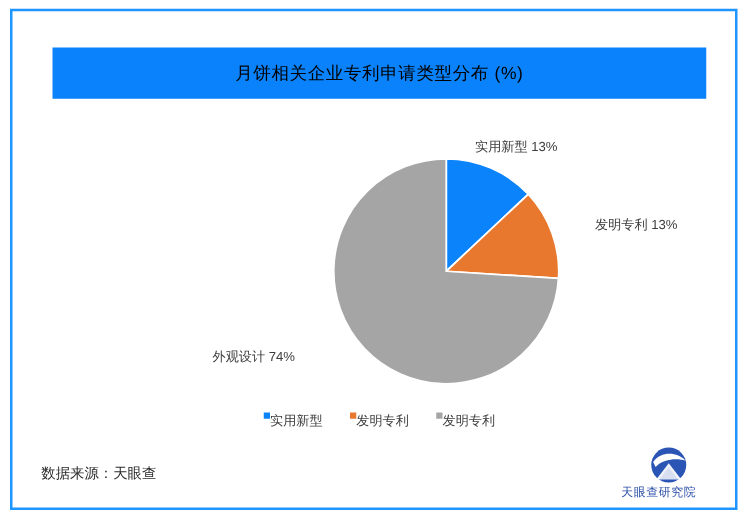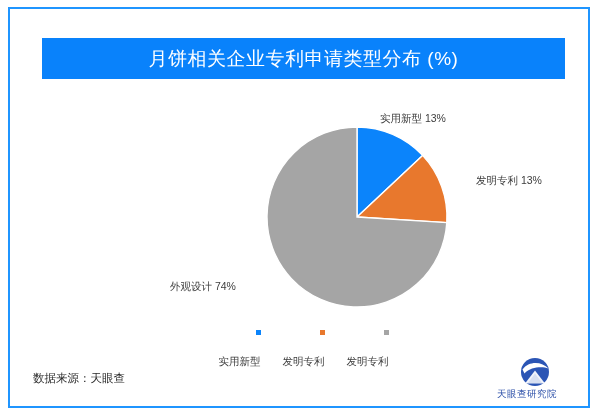--- a/index.html
+++ b/index.html
@@ -41,22 +41,22 @@
     top: 38px;
     width: 523px;
     height: 41px;
     background: #0982fb;
     display: flex;
     align-items: center;
     justify-content: center;
     box-sizing: border-box;
   }
   .title-text {
-    color: #ffffff;
-    font-size: 19px;
+    color: #000000;
+    font-size: 14px;
     letter-spacing: 0.5px;
     white-space: nowrap;
     font-weight: 400;
   }
 
   
   .chart-area {
     position: absolute;
     left: 42px;
     top: 90px;
@@ -107,23 +107,22 @@
     left: 0;
     top: 240px;
     width: 523px;
     display: flex;
     justify-content: center;
     align-items: center;
     gap: 22px;
   }
   .legend-item {
     display: flex;
-    align-items: flex-end;
-    gap: 20px;
-    flex-direction: column;
+    align-items: flex-start;
+    gap: 0;
   }
   .legend-swatch {
     width: 5px;
     height: 5px;
     display: inline-block;
     flex: 0 0 auto;
   }
   .legend-label {
     font-size: 10.5px;
     color: #3d3d3d;

